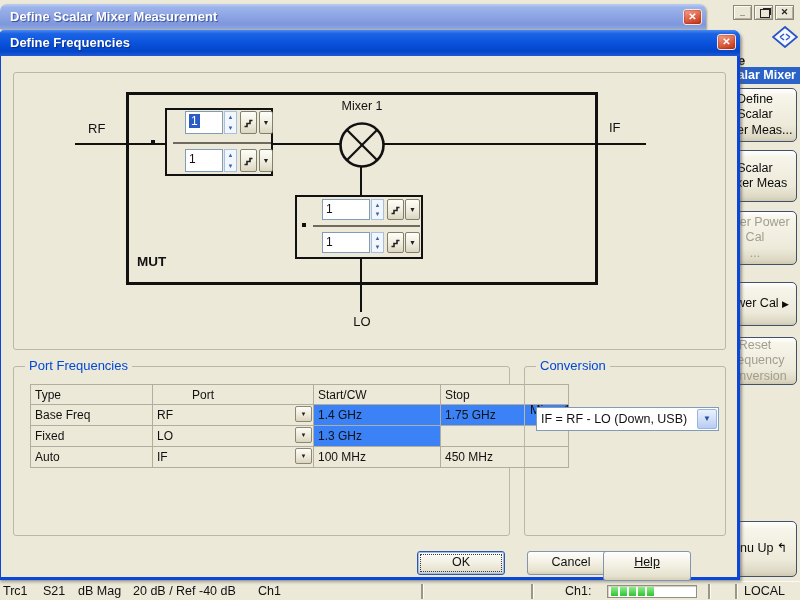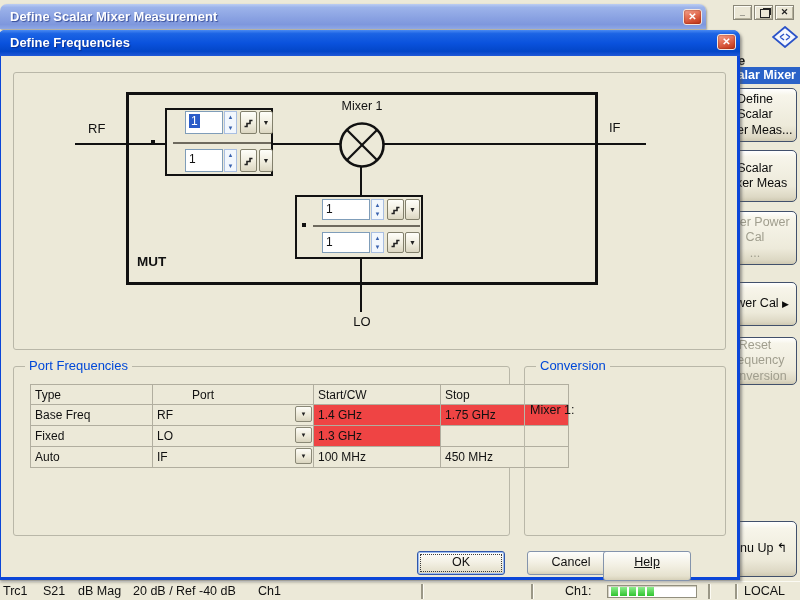--- a/index.html
+++ b/index.html
@@ -37,21 +37,21 @@
   .spin span{flex:1;display:flex;align-items:center;justify-content:center;font-size:6px;color:#3a62ae;}
   .minibtn{background:linear-gradient(180deg,#fefef9,#f0edde 55%,#dcd7c2);border:1px solid #82806c;
            border-radius:2px;box-sizing:border-box;display:flex;align-items:center;justify-content:center;}
   .minibtn .dd{font-size:7px;color:#222;}
   
   .pf-table{border-collapse:collapse;font-size:12px;table-layout:fixed;}
   .pf-table th,.pf-table td{border:1px solid #b1ae9f;padding:0 4px;font-weight:normal;text-align:left;
                             background:#ece9d8;overflow:hidden;white-space:nowrap;}
   .pf-table th{height:19px;}
   .pf-table td{height:20px;}
-  .pf-table td.white{background:#ef4444;}
+  .pf-table td.white{background:#3b82f6;}
   .portcell{position:relative;background:#fff;}
   .cell-dd{position:absolute;right:1px;top:1px;width:17px;height:16px;box-sizing:border-box;
            background:linear-gradient(180deg,#fdfcf7,#ece8d6 60%,#d9d4bf);border:1px solid #8a8876;
            border-radius:2px;text-align:center;font-size:6px;line-height:14px;color:#222;}
   
   .xpbtn{background:linear-gradient(180deg,#fefefc,#f2efe2 50%,#e6e2cf 85%,#d6d0b8);
          border:1px solid #8494ac;border-radius:3px;box-sizing:border-box;
          font-size:12.5px;text-align:center;line-height:21px;color:#111;}
   .xpbtn.default{border-color:#3056a8;box-shadow:inset 0 0 0 1px #9cbdf2;
                  outline:1px dotted #3a3a3a;outline-offset:-4px;}
@@ -264,18 +264,24 @@
       <td class="portcell"><span>IF</span><span class="cell-dd">▼</span></td>
       <td>100 MHz</td>
       <td>450 MHz</td>
     </tr>
   </tbody>
     </table>
 
   <div class="abs group" style="left:524px;top:366px;width:202px;height:170px;"></div>
   <div class="abs group-label" style="left:536px;top:359px;">Conversion</div>
   <div class="abs" style="left:530px;top:383px;font-size:12.5px;margin-top:20px;">Mixer 1:</div>
+  <div class="abs combo" style="left:536px;top:407px;width:183px;height:24px;">
+    <span>IF = RF - LO (Down, USB)</span>
+    <span class="combo-btn">
+        <span>▼</span>
+      </span>
+  </div>
 
   <div class="abs xpbtn default" style="left:417px;top:551px;width:88px;height:24px;">OK</div>
   <div class="abs xpbtn" style="left:527px;top:551px;width:88px;height:24px;">Cancel</div>
   <div class="abs xpbtn" style="left:603px;top:551px;width:88px;height:30px;text-decoration:underline;">Help</div>
 
 </div>
 
 </body></html>

